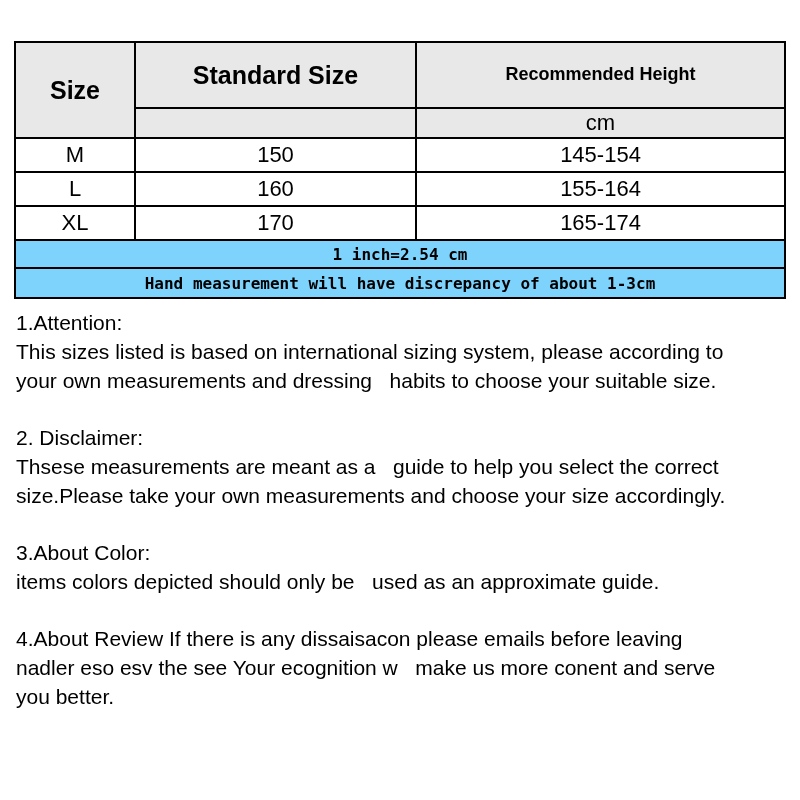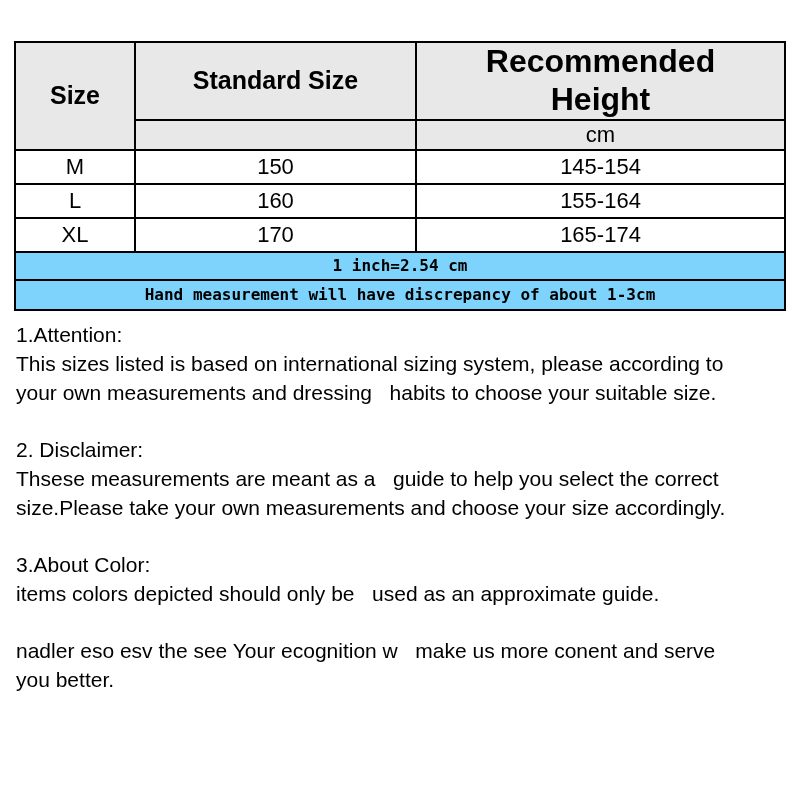--- a/index.html
+++ b/index.html
@@ -33,21 +33,21 @@
     text-align: center;
     vertical-align: middle;
     padding: 0;
     overflow: hidden;
   }
   tr.hdr td {
     background: #e8e8e8;
     font-weight: bold;
     font-size: 25px;
   }
-  tr.hdr td.rh-cell { font-size: 32px; line-height: 1.18; margin-top: 45px; }
+  tr.hdr td.rh-cell { font-size: 18px; line-height: 1.18; margin-top: 45px; }
   .rh-wrap { max-width: 230px; margin: 0 auto; }
   tr.hdr-sub td {
     background: #e8e8e8;
     font-weight: normal;
     font-size: 22px;
     height: 28px;
   }
   tr.first-hdr td { height: 64px; }
   tr.data-row td {
     font-size: 22px;
@@ -135,18 +135,19 @@
       <div class="note-line">Thsese measurements are meant as a   guide to help you select the correct</div>
       <div class="note-line">size.Please take your own measurements and choose your size accordingly.</div>
     </div>
 
     <div class="note-block">
       <div class="note-line">3.About Color:</div>
       <div class="note-line">items colors depicted should only be   used as an approximate guide.</div>
     </div>
 
     <div class="note-block">
+      <div class="note-line">4.About Review If there is any dissaisacon please emails before leaving</div>
       <div class="note-line">nadler eso esv the see Your ecognition w   make us more conent and serve</div>
       <div class="note-line">you better.</div>
     </div>
 
   </div>
 </div>
 
 </body></html>

